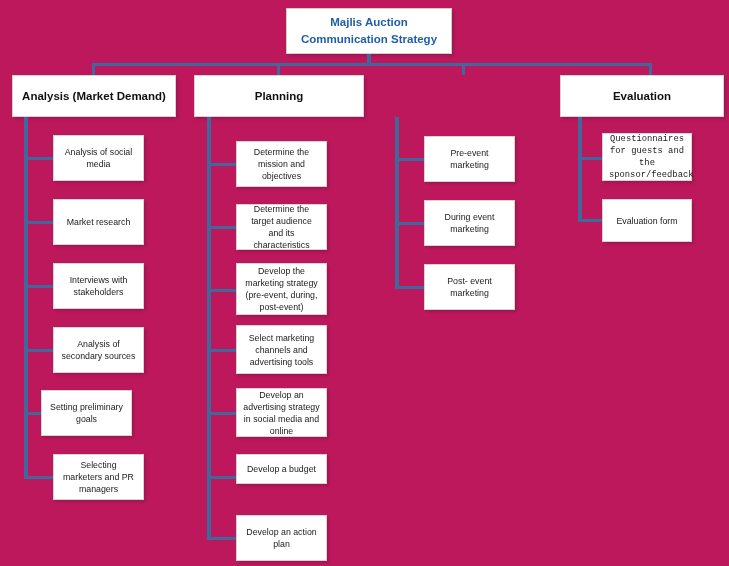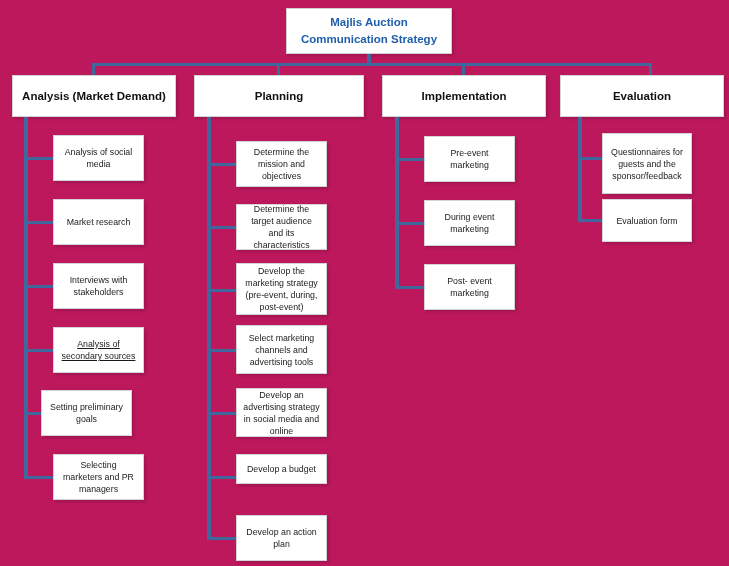--- a/index.html
+++ b/index.html
@@ -104,21 +104,21 @@
   <div class="node node-leaf" style="left:53px; top:199px; width:91px; height:46px;">
     <span class="node-label">Market research</span>
   </div>
 
   <div class="conn conn-h" style="left:24px; top:285px; width:29px; height:3px;"></div>
   <div class="node node-leaf" style="left:53px; top:263px; width:91px; height:46px;">
     <span class="node-label">Interviews with stakeholders</span>
   </div>
 
   <div class="conn conn-h" style="left:24px; top:349px; width:29px; height:3px;"></div>
-  <div class="node node-leaf" style="left:53px; top:327px; width:91px; height:46px;text-decoration:underline;">
+  <div class="node node-leaf" style="left:53px; top:327px; width:91px; height:46px;">
     <span class="node-label">Analysis of secondary sources</span>
   </div>
 
   <div class="conn conn-h" style="left:24px; top:412px; width:29px; height:3px;"></div>
   <div class="node node-leaf" style="left:41px; top:390px; width:91px; height:46px;">
     <span class="node-label">Setting preliminary goals</span>
   </div>
 
   <div class="conn conn-h" style="left:24px; top:476px; width:29px; height:3px;"></div>
   <div class="node node-leaf" style="left:53px; top:454px; width:91px; height:46px;">
@@ -159,23 +159,20 @@
   <div class="conn conn-h" style="left:207px; top:476px; width:29px; height:3px;"></div>
   <div class="node node-leaf" style="left:236px; top:454px; width:91px; height:30px;">
     <span class="node-label">Develop a budget</span>
   </div>
 
   <div class="conn conn-h" style="left:207px; top:537px; width:29px; height:3px;"></div>
   <div class="node node-leaf" style="left:236px; top:515px; width:91px; height:46px;">
     <span class="node-label">Develop an action plan</span>
   </div>
 
-  <div class="node node-main" style="left:382px; top:75px; width:164px; height:42px;">
-    <span class="node-label">Implementation</span>
-  </div>
 
   <div class="conn conn-v" style="left:395px; top:117px; width:4px; height:172px;"></div>
 
   <div class="conn conn-h" style="left:395px; top:158px; width:29px; height:3px;"></div>
   <div class="node node-leaf" style="left:424px; top:136px; width:91px; height:46px;">
     <span class="node-label">Pre-event marketing</span>
   </div>
 
   <div class="conn conn-h" style="left:395px; top:222px; width:29px; height:3px;"></div>
   <div class="node node-leaf" style="left:424px; top:200px; width:91px; height:46px;">
@@ -187,21 +184,21 @@
     <span class="node-label">Evaluation</span>
   </div>
 
   <div class="node node-leaf" style="left:424px; top:264px; width:91px; height:46px;">
     <span class="node-label">Post- event marketing</span>
   </div>
 
   <div class="conn conn-v" style="left:578px; top:117px; width:4px; height:105px;"></div>
 
   <div class="conn conn-h" style="left:578px; top:157px; width:24px; height:3px;"></div>
-  <div class="node node-leaf" style="left:602px; top:133px; width:90px; height:61px;">
+  <div class="node node-leaf" style="left:602px; top:133px; width:90px; height:48px;font-family:Liberation Mono, monospace;">
     <span class="node-label">Questionnaires for guests and the sponsor/feedback</span>
   </div>
 
   <div class="conn conn-h" style="left:578px; top:219px; width:24px; height:3px;"></div>
   <div class="node node-leaf" style="left:602px; top:199px; width:90px; height:43px;">
     <span class="node-label">Evaluation form</span>
   </div>
 
 </div>
 

